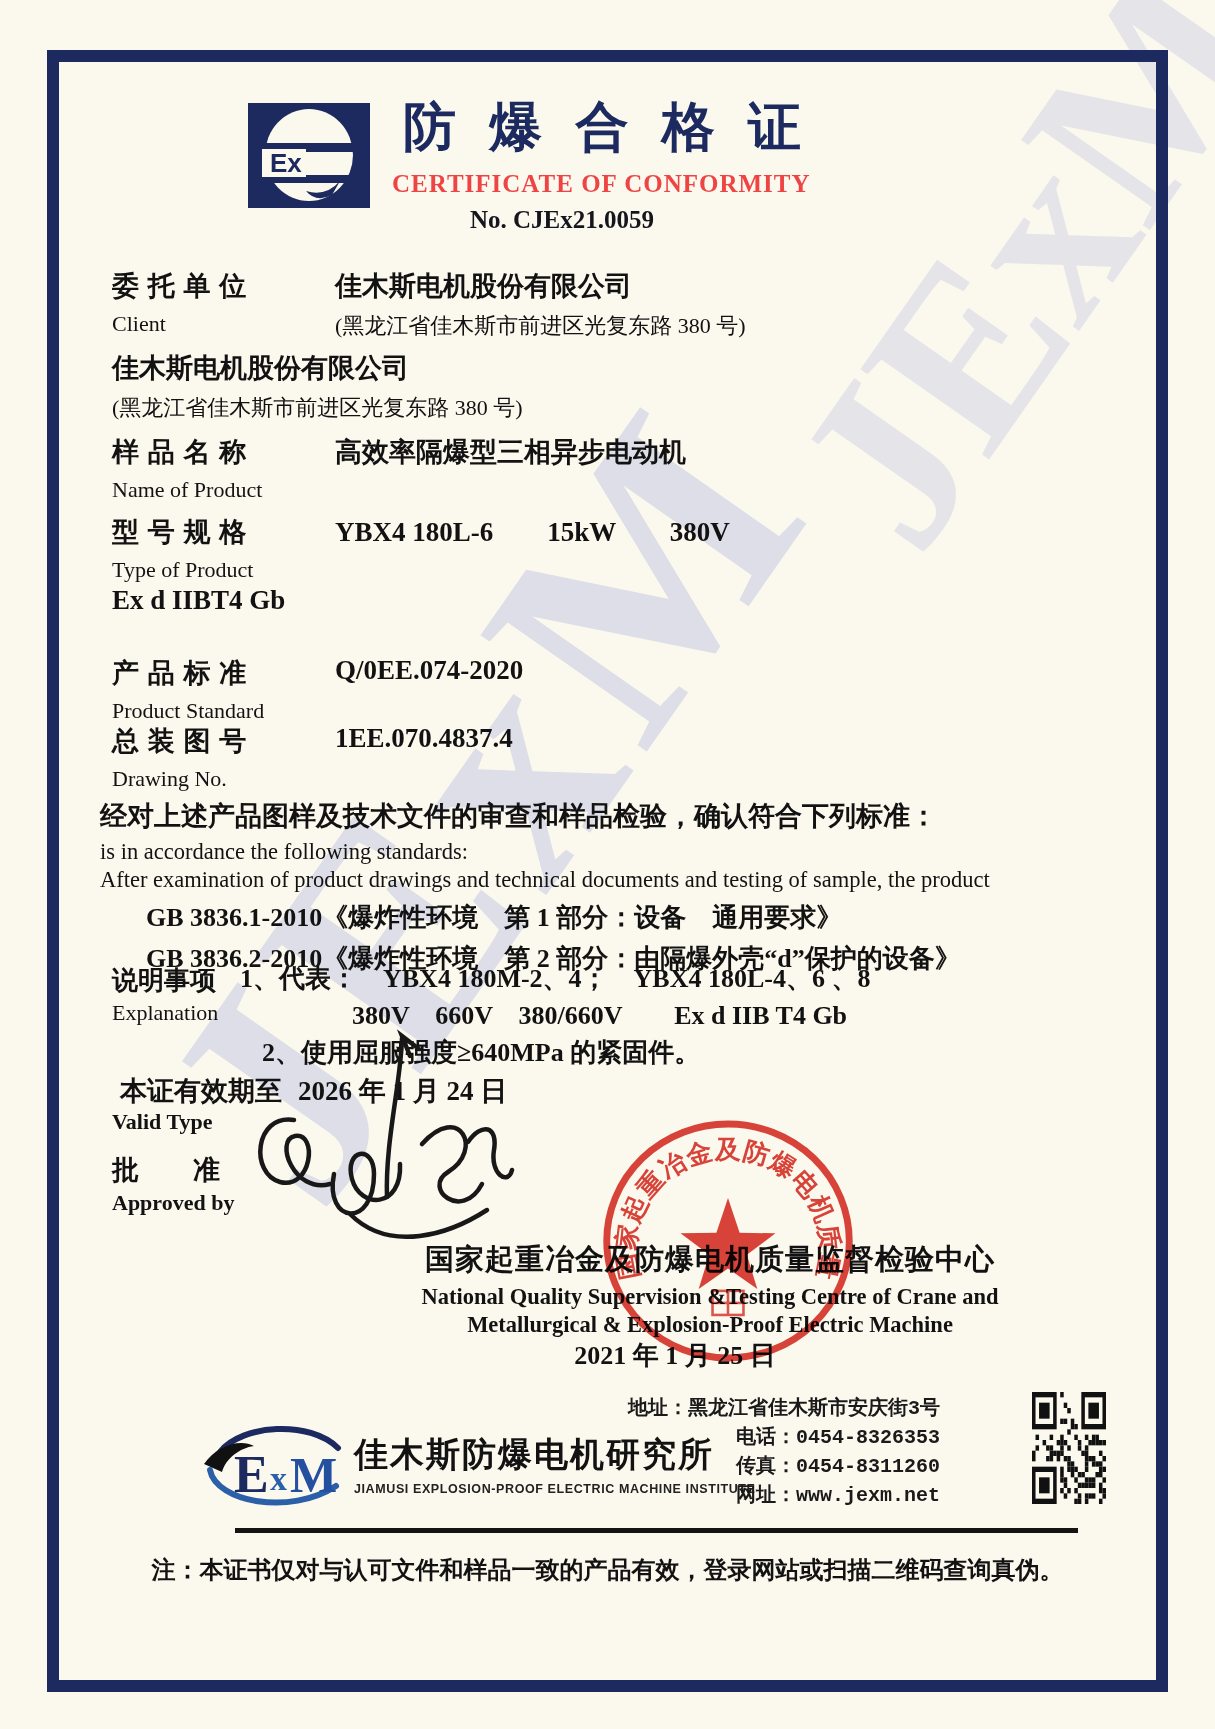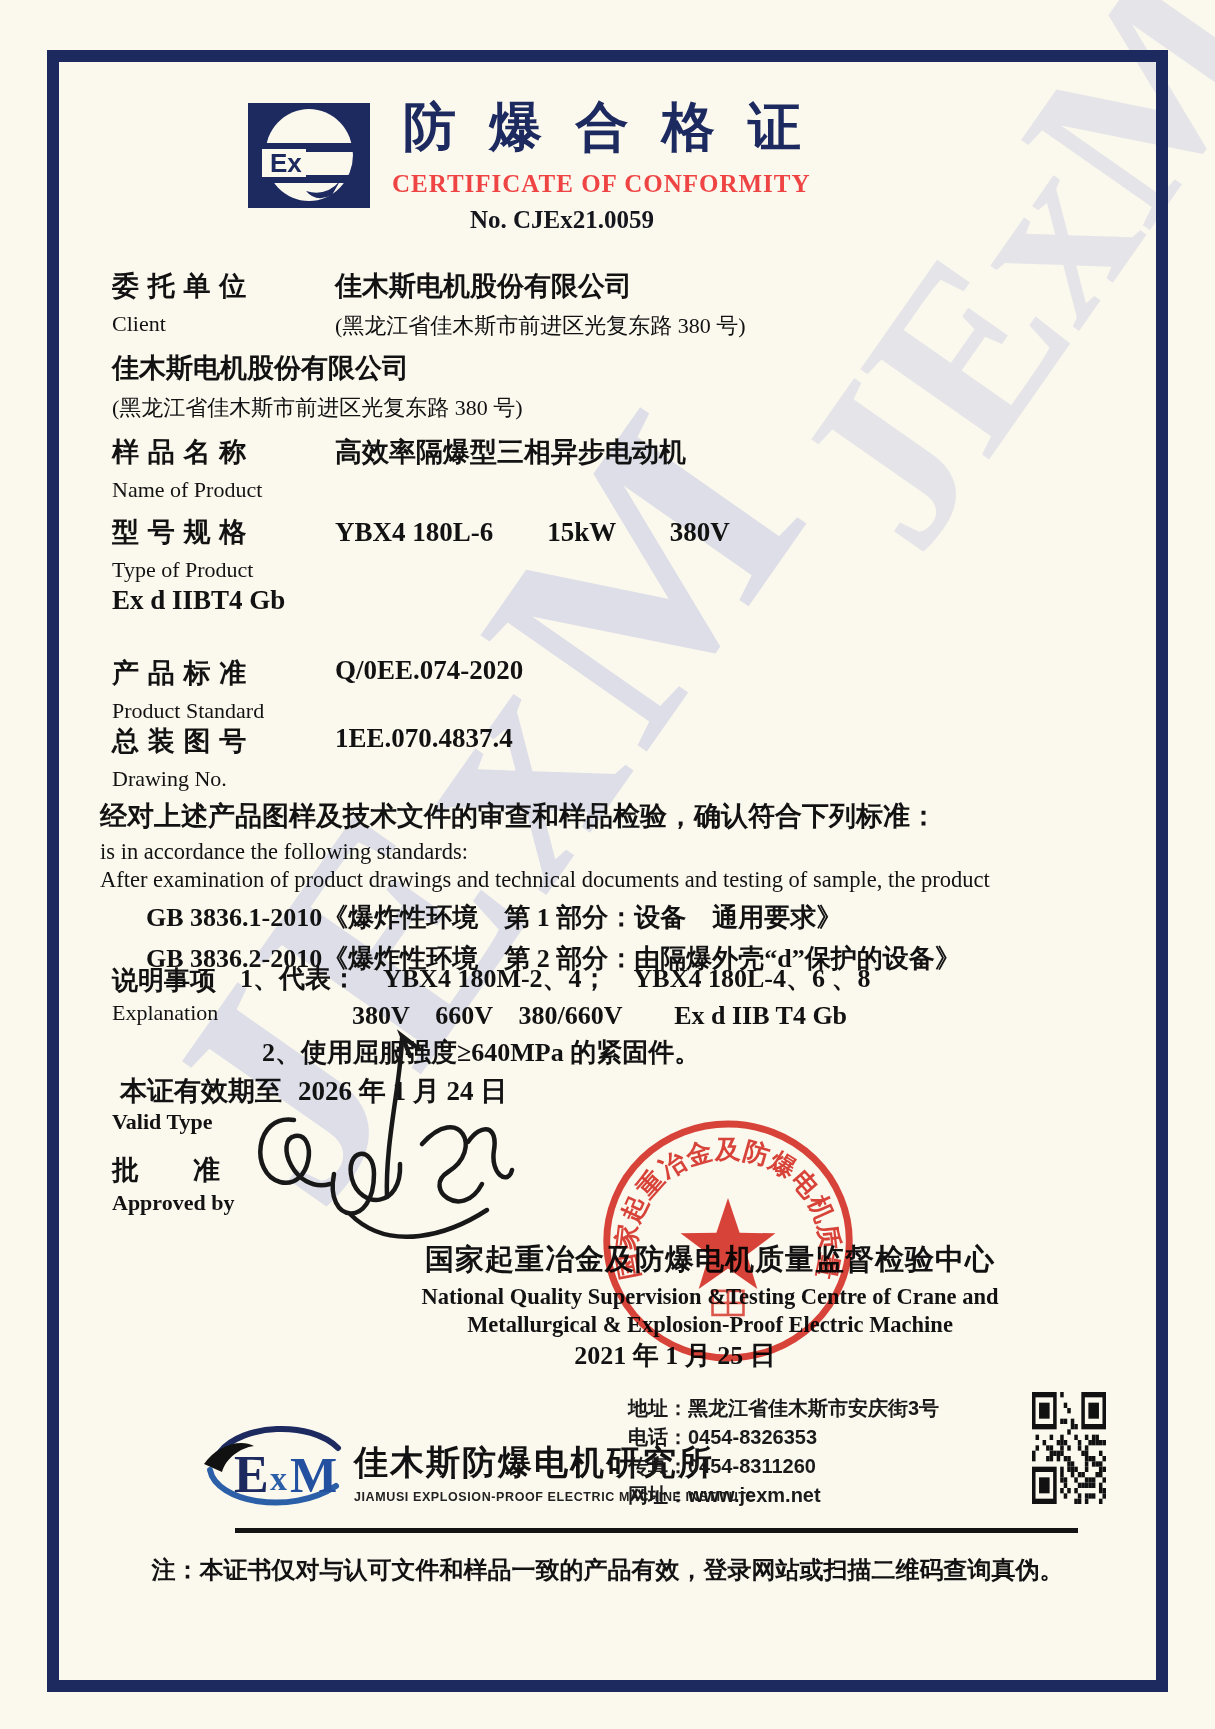--- a/index.html
+++ b/index.html
@@ -54,23 +54,23 @@
   
   .signature{position:absolute; left:232px; top:1022px; width:285px; height:245px; z-index:4;}
   .stamp{position:absolute; left:592px; top:1112px; width:272px; height:258px; z-index:5; mix-blend-mode:multiply; opacity:0.92;}
   .centre{position:absolute; left:360px; top:1240px; width:700px; text-align:center; z-index:3;}
   .centre-cn{font-size:29px; font-weight:700; letter-spacing:1px; white-space:nowrap;}
   .centre-en{font-size:22.5px; font-weight:700; line-height:28px; margin-top:3px;}
   .issue-date{position:absolute; left:525px; top:1338px; width:300px; text-align:center; font-size:26px; font-weight:600; z-index:3; white-space:nowrap;}
   
   .inst-logo{position:absolute; left:198px; top:1418px; width:150px; height:92px; z-index:2;}
   .inst-block{position:absolute; left:354px; top:1432px; z-index:2;}
-  .inst-cn{font-size:34px; font-weight:800; letter-spacing:2px; white-space:nowrap;margin-top:8px;}
+  .inst-cn{font-size:34px; font-weight:800; letter-spacing:2px; white-space:nowrap;}
   .inst-en{font-size:12.5px; font-weight:700; letter-spacing:0.6px; margin-top:4px; font-family:"Liberation Sans", sans-serif; color:#222; white-space:nowrap;}
-  .contact{position:absolute; left:628px; top:1394px; z-index:2; font-family:Liberation Sans, sans-serif;}
+  .contact{position:absolute; left:628px; top:1394px; z-index:2; font-family:Liberation Mono, monospace;text-align:right;}
   .contact div{font-size:20px; font-weight:700; line-height:29px; color:#1a1a1a; white-space:nowrap;}
   .qr{position:absolute; left:1032px; top:1392px; width:74px; height:112px; z-index:2;}
   .divider{position:absolute; left:235px; top:1528px; width:843px; height:5px; background:#141414; z-index:2;}
   .note{position:absolute; left:130px; top:1554px; width:955px; text-align:center; font-size:24px; font-weight:600; z-index:2; white-space:nowrap;}
 </style>
 </head>
 <body>
 
 <div class="page">
 

